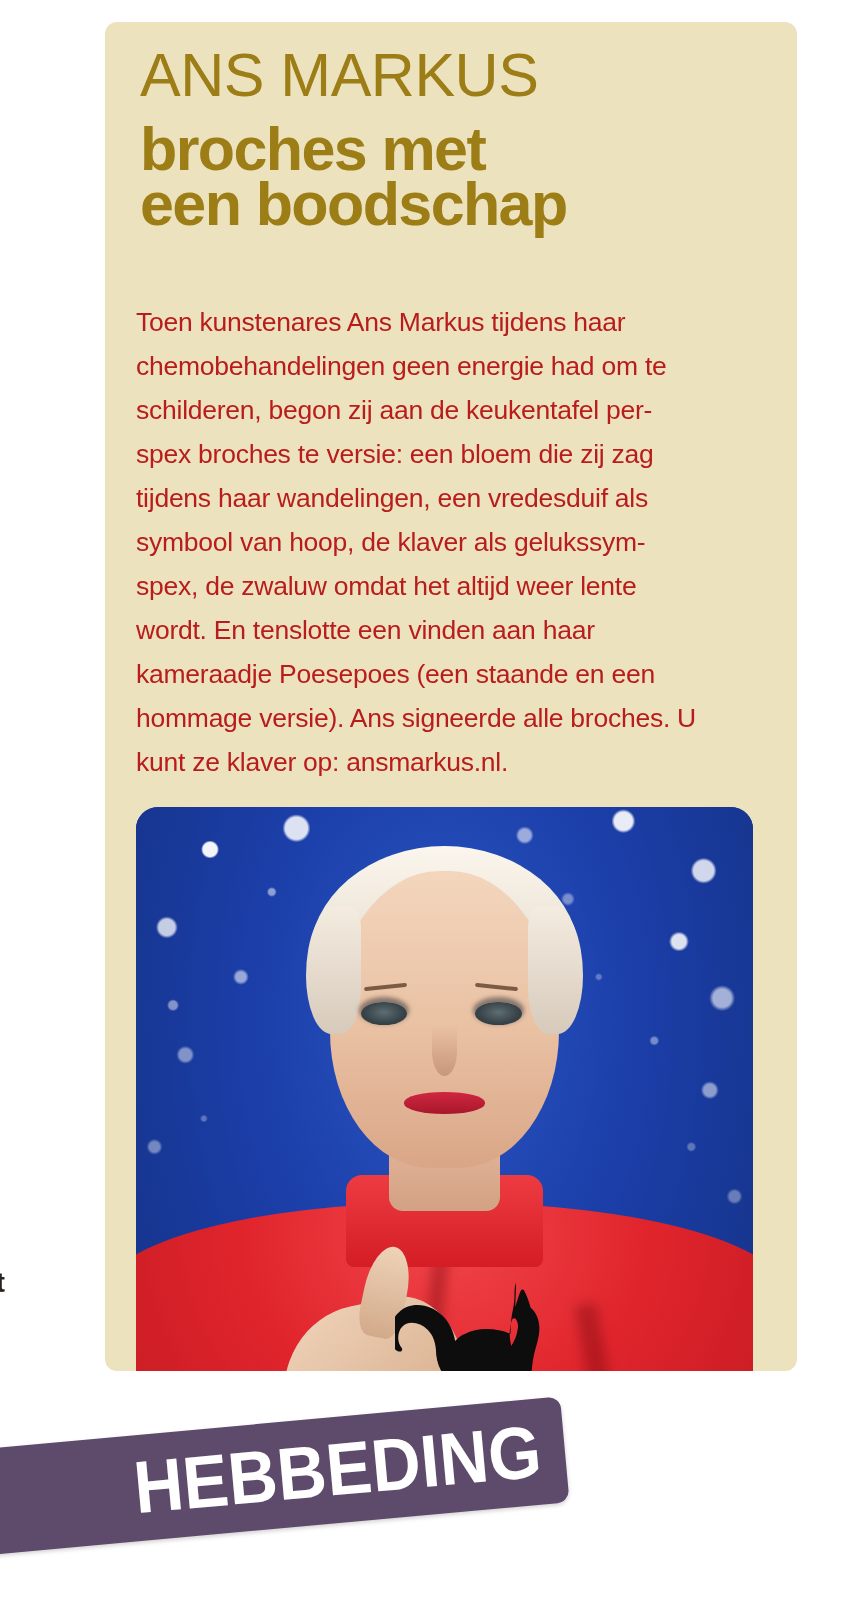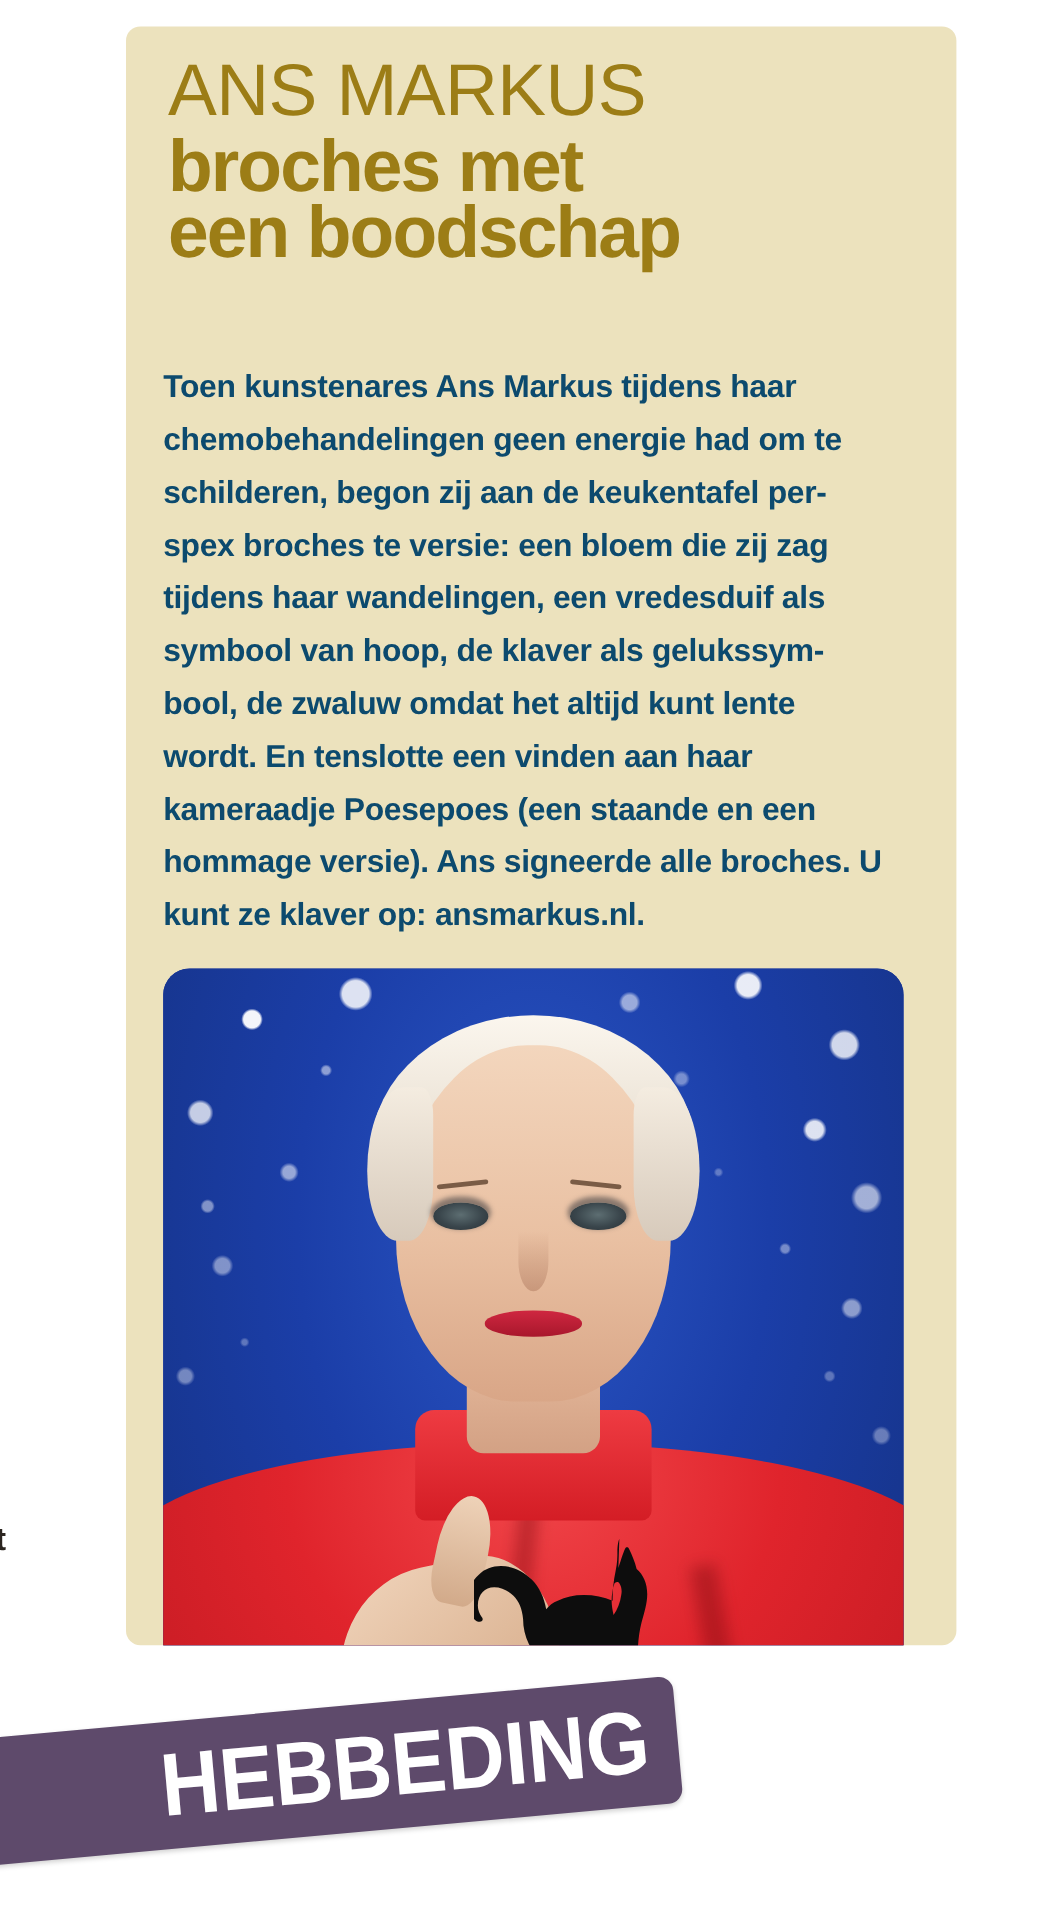--- a/index.html
+++ b/index.html
@@ -66,37 +66,37 @@
   .headline .line2,
   .headline .line3 {
     display: block;
     font-family: "Liberation Sans", sans-serif;
     font-weight: 700;
     font-size: 61px;
     line-height: 0.95;
     letter-spacing: -1.6px;
     white-space: nowrap;
   }
-  .headline .line2 { margin-top: 5px; }
+  .headline .line2 { margin-top: 16px; }
   .headline .line3 { margin-top: -2px; }
 
   
   .body-copy {
     position: absolute;
     left: 31px;
     top: 278px;
     width: 630px;
   }
   .body-copy p {
     margin: 0;
     font-family: "Liberation Sans", sans-serif;
-    font-weight: 700;
+    font-weight: 400;
     font-size: 26.5px;
     line-height: 44px;
-    color: #0c4a6e;
+    color: #b91c1c;
     letter-spacing: -0.25px;
     white-space: nowrap;
   }
 
   
   .photo {
     position: absolute;
     left: 31px;
     top: 785px;
     width: 617px;
@@ -345,21 +345,21 @@
       <span class="line3">een boodschap</span>
     </div>
 
     <div class="body-copy">
       <p>Toen kunstenares Ans Markus tijdens haar</p>
       <p>chemobehandelingen geen energie had om te</p>
       <p>schilderen, begon zij aan de keukentafel per-</p>
       <p>spex broches te versie: een bloem die zij zag</p>
       <p>tijdens haar wandelingen, een vredesduif als</p>
       <p>symbool van hoop, de klaver als gelukssym-</p>
-      <p>bool, de zwaluw omdat het altijd kunt lente</p>
+      <p>spex, de zwaluw omdat het altijd weer lente</p>
       <p>wordt. En tenslotte een vinden aan haar</p>
       <p>kameraadje Poesepoes (een staande en een</p>
       <p>hommage versie). Ans signeerde alle broches. U</p>
       <p>kunt ze klaver op: ansmarkus.nl.</p>
     </div>
 
     <div class="photo">
       <div class="backdrop"></div>
 
       <div class="garment"></div>

